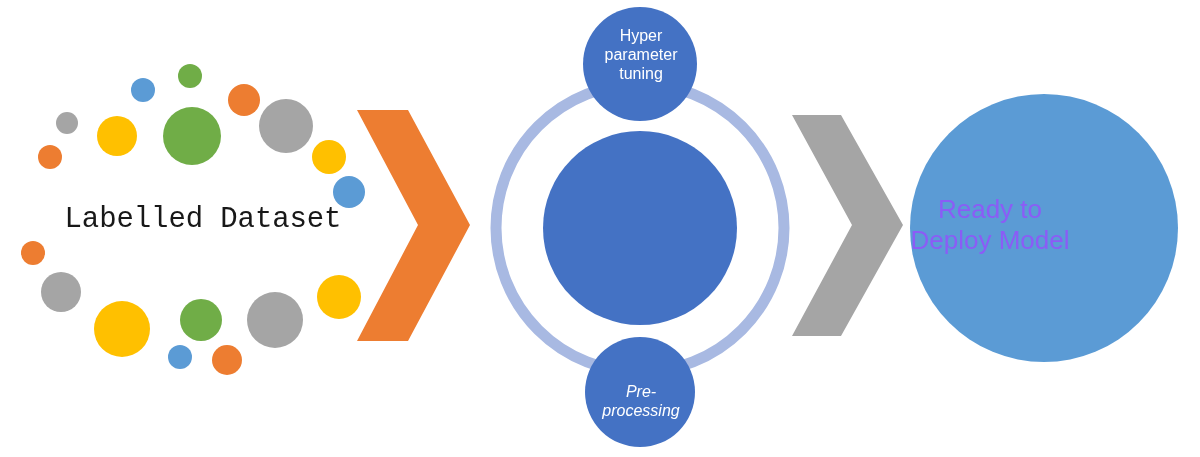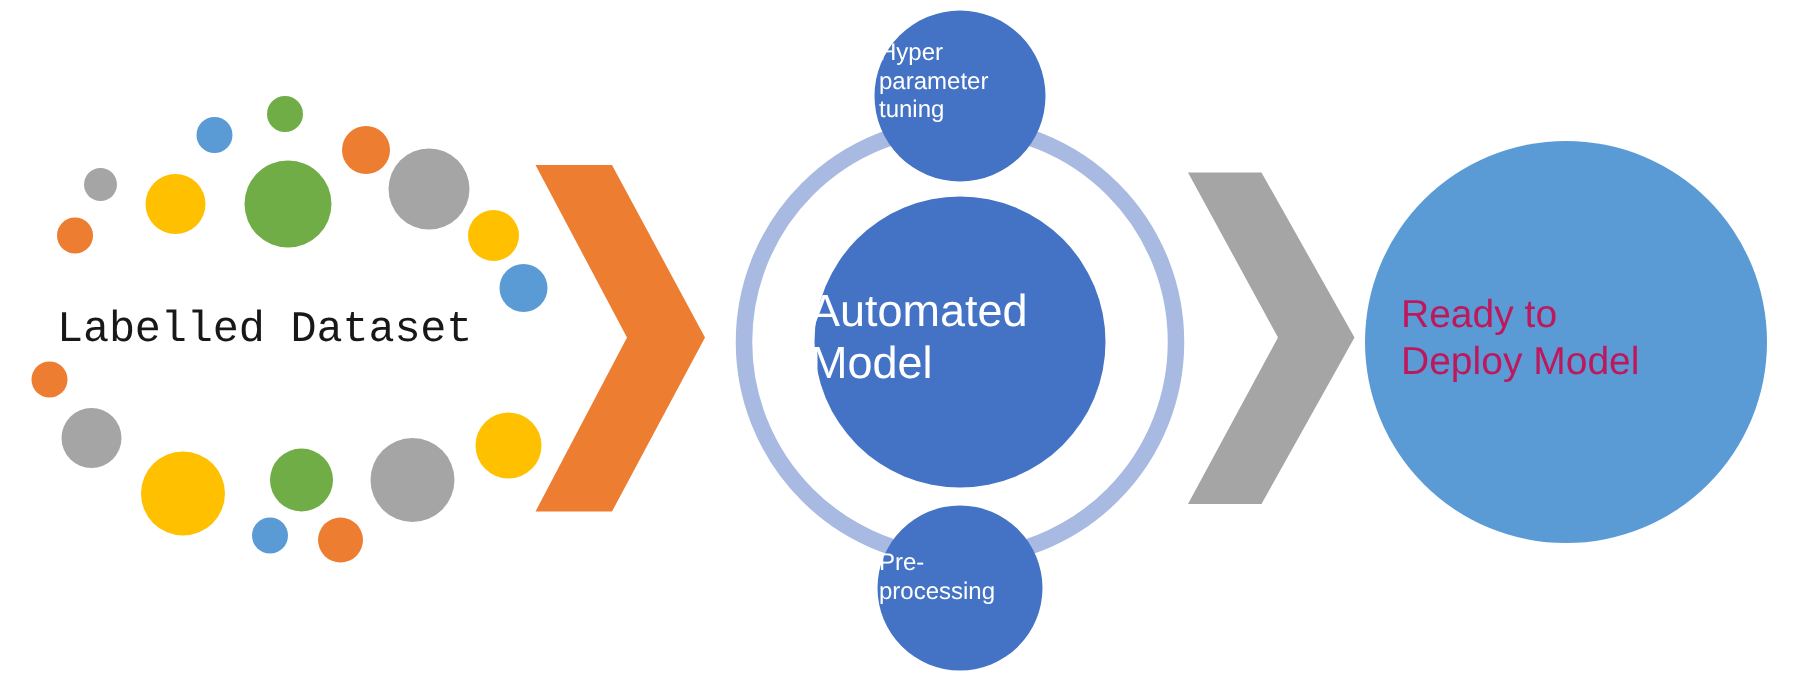--- a/index.html
+++ b/index.html
@@ -18,21 +18,21 @@
   #diagram-svg {
     position: absolute;
     left: 0;
     top: 0;
     width: 1200px;
     height: 457px;
     display: block;
   }
   .lbl {
     position: absolute;
-    text-align: left;
+    text-align: center;
     line-height: 1.18;
     white-space: pre-line;
     pointer-events: none;
   }
   #labelled-dataset-label {
     left: 38px;
     top: 203px;
     width: 330px;
     font-size: 29px;
     color: #181818;
@@ -48,31 +48,32 @@
   }
   #hyper-param-label {
     left: 586px;
     top: 27px;
     width: 110px;
     font-size: 16px;
     color: #ffffff;
   }
   #preprocessing-label {
     left: 586px;
-    top: 367px;
+    top: 383px;
     width: 110px;
     font-size: 16px;
     color: #ffffff;
+    font-style: italic;
   }
   #ready-deploy-label {
-    left: 934px;
+    left: 880px;
     top: 194px;
     width: 220px;
     font-size: 26px;
-    color: #be185d;
+    color: #8b5cf6;
   }
 </style>
 </head>
 <body>
 
 <div id="canvas" style="background: rgb(255, 255, 255);">
 
   <svg id="diagram-svg" viewBox="0 0 1200 457">
 
     <g id="dataset-dots-group">
@@ -106,22 +107,20 @@
 
     <circle cx="640" cy="228" r="97" fill="#4472C4"></circle>
 
     <polygon points="792,115 841,115 903,225 841,336 792,336 852,225" fill="#A5A5A5"></polygon>
 
     <circle cx="1044" cy="228" r="134" fill="#5B9BD5"></circle>
   </svg>
 
   <div class="lbl" id="labelled-dataset-label">Labelled Dataset</div>
 
-  <div class="lbl" id="automated-model-label">Automated
-Model</div>
 
   <div class="lbl" id="hyper-param-label">Hyper
 parameter
 tuning</div>
 
   <div class="lbl" id="preprocessing-label">Pre-
 processing</div>
 
   <div class="lbl" id="ready-deploy-label">Ready to
 Deploy Model</div>

